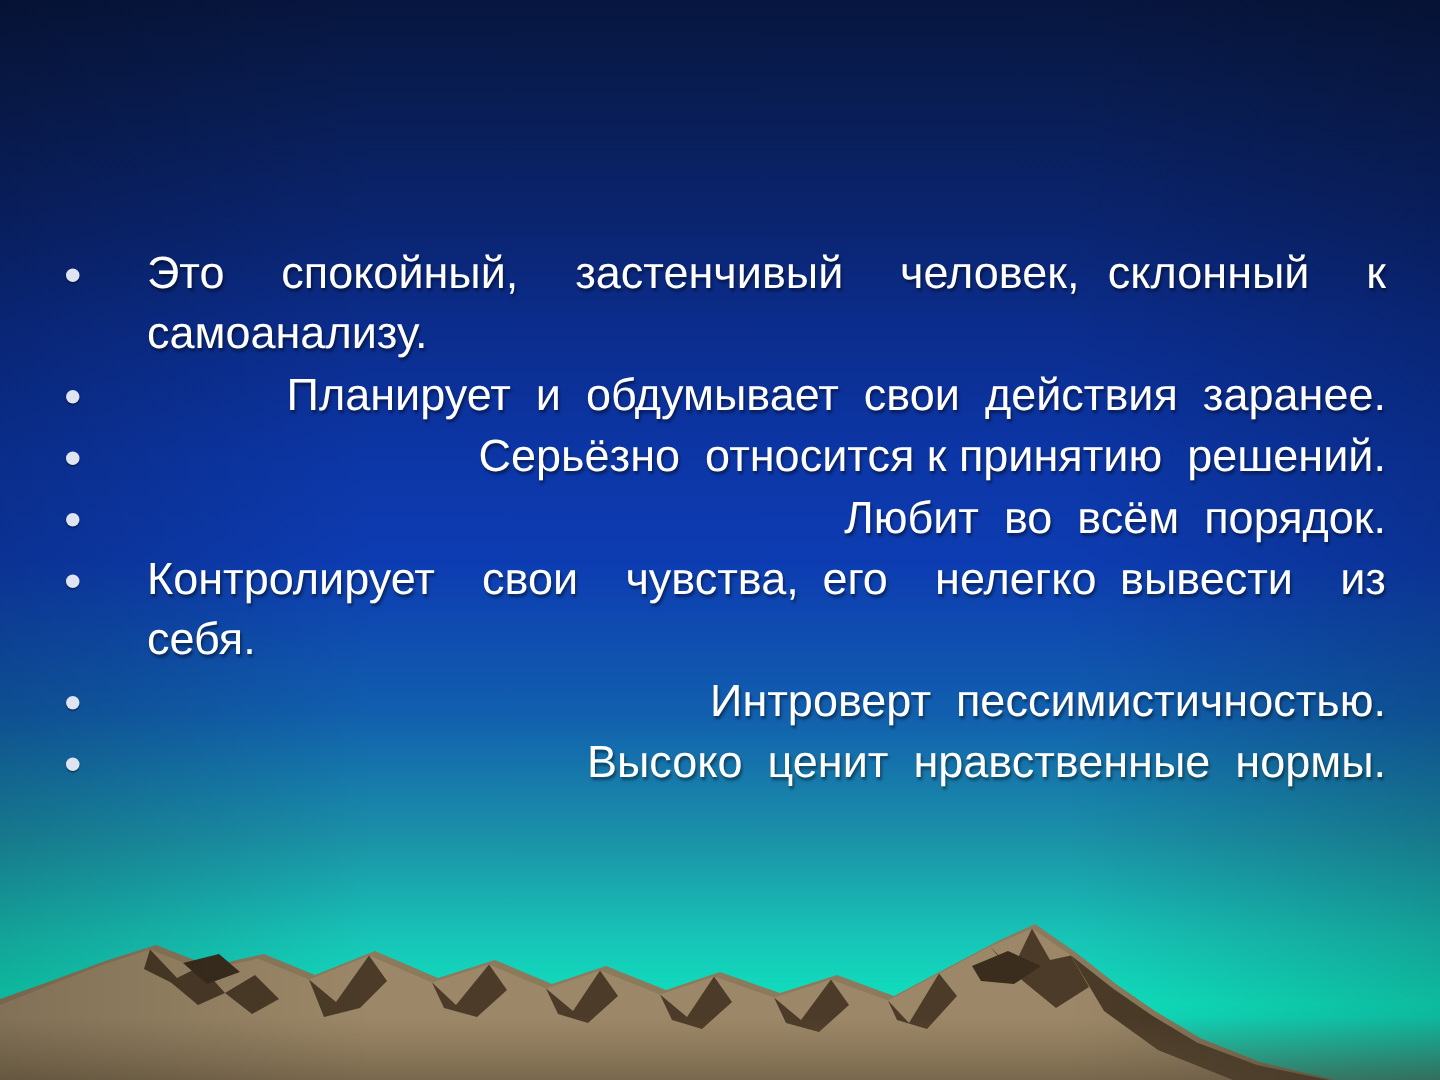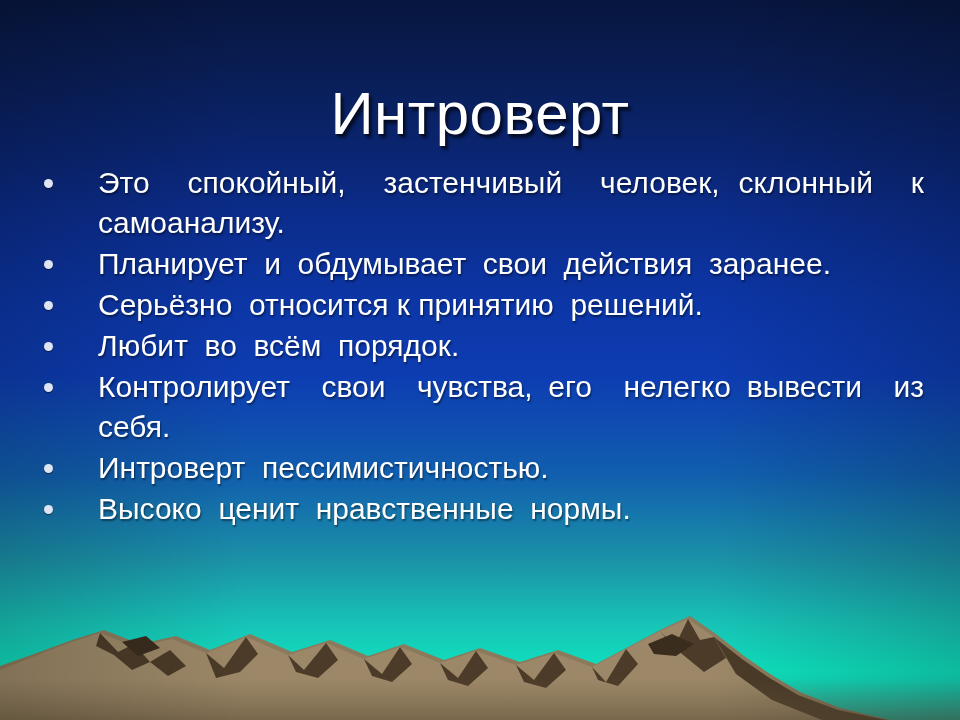--- a/index.html
+++ b/index.html
@@ -107,21 +107,21 @@
     line-height: 40px;
     text-align: justify;
     text-justify: inter-word;
     text-shadow: 1px 2px 2px rgba(0,0,0,0.45);
     white-space: pre-wrap;
     margin-left: 16px;
   }
 
   
   .bullet-text.single {
-    text-align: left;
+    text-align: right;
   }
 </style>
 </head>
 <body>
 
 <div id="slide">
 
   <svg id="mountains" viewBox="0 0 960 120" preserveAspectRatio="none">
 
     <path fill="#8c7a5c" d="M0,66 L34,54 L72,40 L104,30 L140,44 L176,36 L210,50 L250,34 L292,52
@@ -157,21 +157,20 @@
     <defs>
       <linearGradient id="basefade" x1="0" y1="0" x2="0" y2="1">
         <stop offset="0%" stop-color="#6d5c42" stop-opacity="0"></stop>
         <stop offset="100%" stop-color="#5c4d36" stop-opacity="0.55"></stop>
       </linearGradient>
     </defs>
   </svg>
 
   <div id="vignette"></div>
 
-  <h1 id="title">Интроверт</h1>
 
   <div id="bullets">
 
     <div class="bullet-row">
       <span class="bullet-marker"><i></i></span>
       <span class="bullet-text">Это  спокойный,  застенчивый  человек, склонный  к самоанализу.</span>
     </div>
 
 
     <div class="bullet-row">

